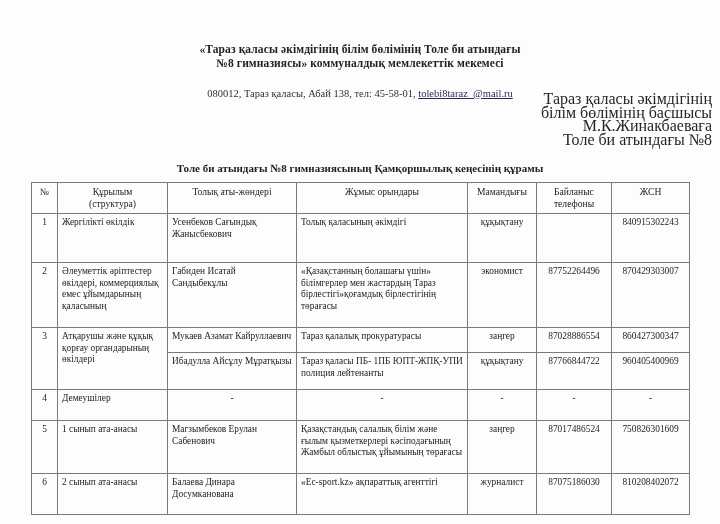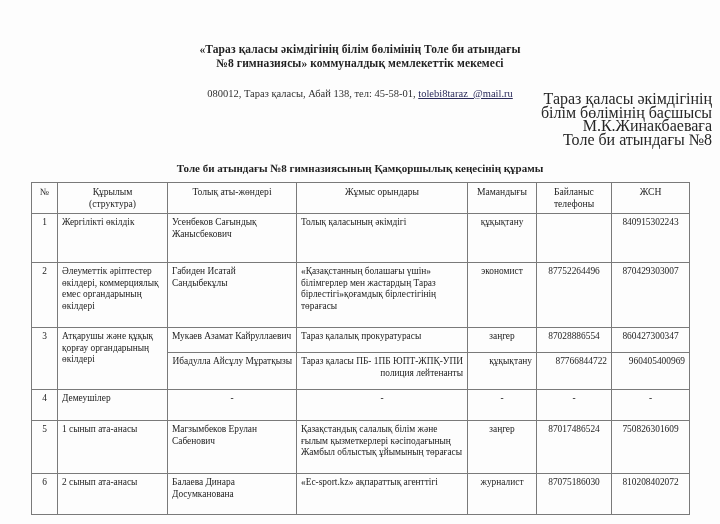--- a/index.html
+++ b/index.html
@@ -114,21 +114,21 @@
 
   td.num     { text-align: center; }
   td.spec    { text-align: center; }
   td.phone   { text-align: center; }
   td.iin     { text-align: center; }
   td.dash    { text-align: center; }
 
   .r1 td { height: 42px; }
   .r2 td { height: 58px; }
   .r3a td { height: 18px; }
-  .r3b td { height: 30px; text-align: right; }
+  .r3b td { height: 30px; }
   .r4 td { height: 24px; }
   .r5 td { height: 46px; }
   .r6 td { height: 34px; }
 </style>
 </head>
 <body>
 
 <div class="page">
 
   <div class="doc-header">
@@ -181,21 +181,21 @@
           <td class="struct">Жергілікті өкілдік</td>
           <td class="name">Усенбеков Сағындық Жанысбекович</td>
           <td class="work">Толық қаласының әкімдігі</td>
           <td class="spec">құқықтану</td>
           <td class="phone"></td>
           <td class="iin">840915302243</td>
         </tr>
 
         <tr class="r2">
           <td class="num">2</td>
-          <td class="struct">Әлеуметтік әріптестер өкілдері, коммерциялық емес органдарының өкілдері</td>
+          <td class="struct">Әлеуметтік әріптестер өкілдері, коммерциялық емес ұйымдарының қаласының</td>
           <td class="name">Габиден  Исатай Сандыбекұлы</td>
           <td class="work">«Қазақстанның  болашағы үшін» білімгерлер мен жастардың Тараз бірлестігі»қоғамдық бірлестігінің төрағасы</td>
           <td class="spec">экономист</td>
           <td class="phone">87752264496</td>
           <td class="iin">870429303007</td>
         </tr>
 
         <tr class="r3a">
           <td class="num" rowspan="2">3</td>
           <td class="struct" rowspan="2">Атқарушы және құқық қорғау органдарының өкілдері</td>

